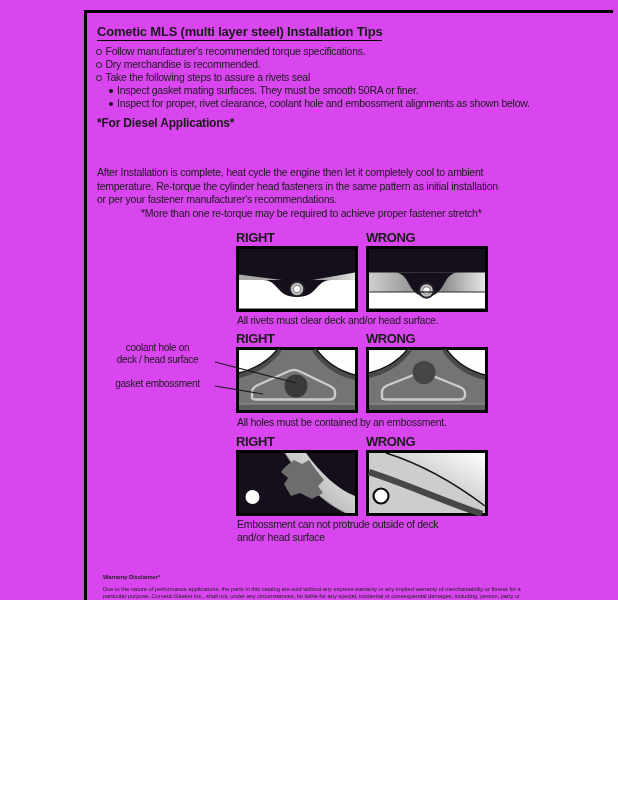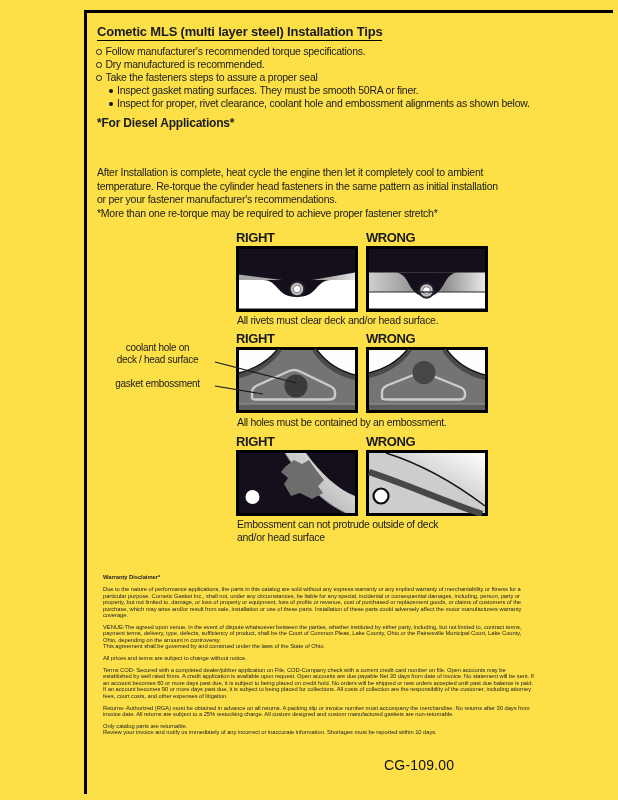--- a/index.html
+++ b/index.html
@@ -3,41 +3,41 @@
 <meta charset="utf-8">
 <style>
   :root{
     --ink:#1a1a1a;
     --diagram-black:#140f1a;
     --gray-mid:#747474;
     --gray-light:#c6c6c6;
   }
   html,body{margin:0;padding:0;background:#ffffff;}
   .page{
-    position:relative;width:618px;height:800px;background:#fde047;overflow:hidden;
+    position:relative;width:618px;height:600px;background:#d946ef;overflow:hidden;
     font-family:"Liberation Sans", sans-serif;color:var(--ink);text-decoration:underline;
   }
   .frame-top{position:absolute;left:84px;top:10px;width:529px;height:2.5px;background:#000;}
   .frame-left{position:absolute;left:84px;top:10px;width:2.5px;height:784px;background:#000;}
 
   .title{
     position:absolute;left:97px;top:24px;font-size:13px;font-weight:bold;letter-spacing:-0.2px;
     border-bottom:1.6px solid #000;padding-bottom:1px;
   }
   .bullets{position:absolute;left:96px;top:45px;font-size:10.5px;letter-spacing:-0.25px;line-height:13px;}
   .b1,.b2{display:flex;align-items:flex-start;}
   .b2{padding-left:13px;}
   .dot-o{flex:0 0 auto;width:3.5px;height:3.5px;border:1px solid #222;border-radius:50%;margin:4px 4px 0 0;}
   .dot-f{flex:0 0 auto;width:4px;height:4px;background:#111;border-radius:50%;margin:4.5px 4px 0 0;}
 
   .diesel-h{position:absolute;left:97px;top:116px;font-size:12px;font-weight:bold;letter-spacing:-0.2px;}
   .para{position:absolute;left:97px;font-size:10.5px;letter-spacing:-0.25px;line-height:13.5px;white-space:pre-line;width:470px;}
   .p1{top:134px;}
   .p2{top:166px;}
-  .note{top:207px;}
+  .note{top:207px;margin-left:44px;}
 
   .dg-title{position:absolute;width:122px;font-size:13px;font-weight:bold;letter-spacing:-0.4px;}
   .dg-box{position:absolute;width:122px;height:66px;}
   .dg-box svg{display:block;}
   .caption{position:absolute;left:237px;font-size:10.5px;letter-spacing:-0.3px;line-height:12.5px;white-space:pre-line;}
 
   .side-label{position:absolute;left:100px;width:115px;text-align:center;font-size:10px;letter-spacing:-0.3px;line-height:11.5px;white-space:pre-line;}
   .lbl-coolant{top:342px;}
   .lbl-emboss{top:378px;}
   .leader{position:absolute;left:213px;top:344px;z-index:5;}
@@ -57,25 +57,25 @@
 
   <div class="title">Cometic MLS (multi layer steel) Installation Tips</div>
 
   <div class="bullets">
     <div class="b1">
       <span class="dot-o"></span>
       <span>Follow manufacturer's recommended torque specifications.</span>
     </div>
     <div class="b1">
       <span class="dot-o"></span>
-      <span>Dry manufactured is recommended.</span>
+      <span>Dry merchandise is recommended.</span>
     </div>
     <div class="b1">
       <span class="dot-o"></span>
-      <span>Take the fasteners steps to assure a proper seal</span>
+      <span>Take the following steps to assure a rivets seal</span>
     </div>
     <div class="b2">
       <span class="dot-f"></span>
       <span>Inspect gasket mating surfaces.  They must be smooth 50RA or finer.</span>
     </div>
     <div class="b2">
       <span class="dot-f"></span>
       <span>Inspect for proper, rivet clearance, coolant hole and embossment alignments as shown below.</span>
     </div>
   </div>

